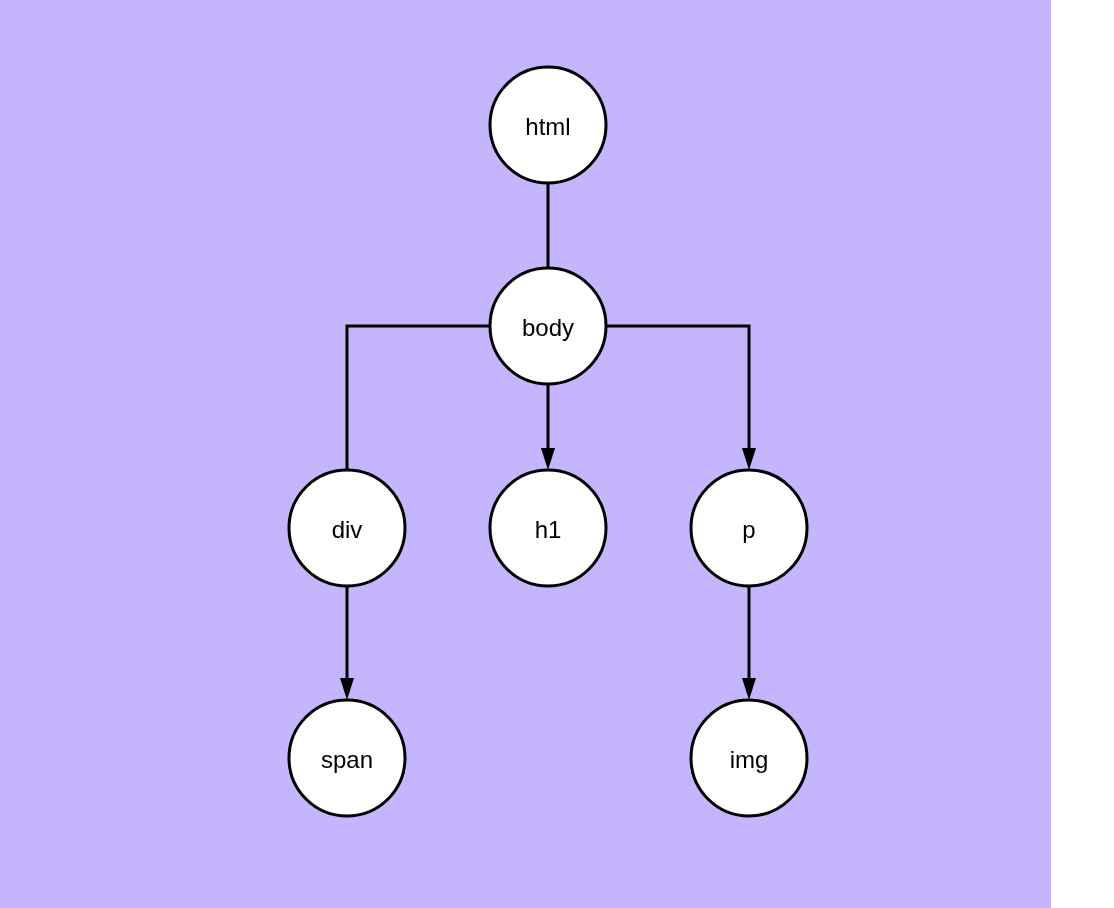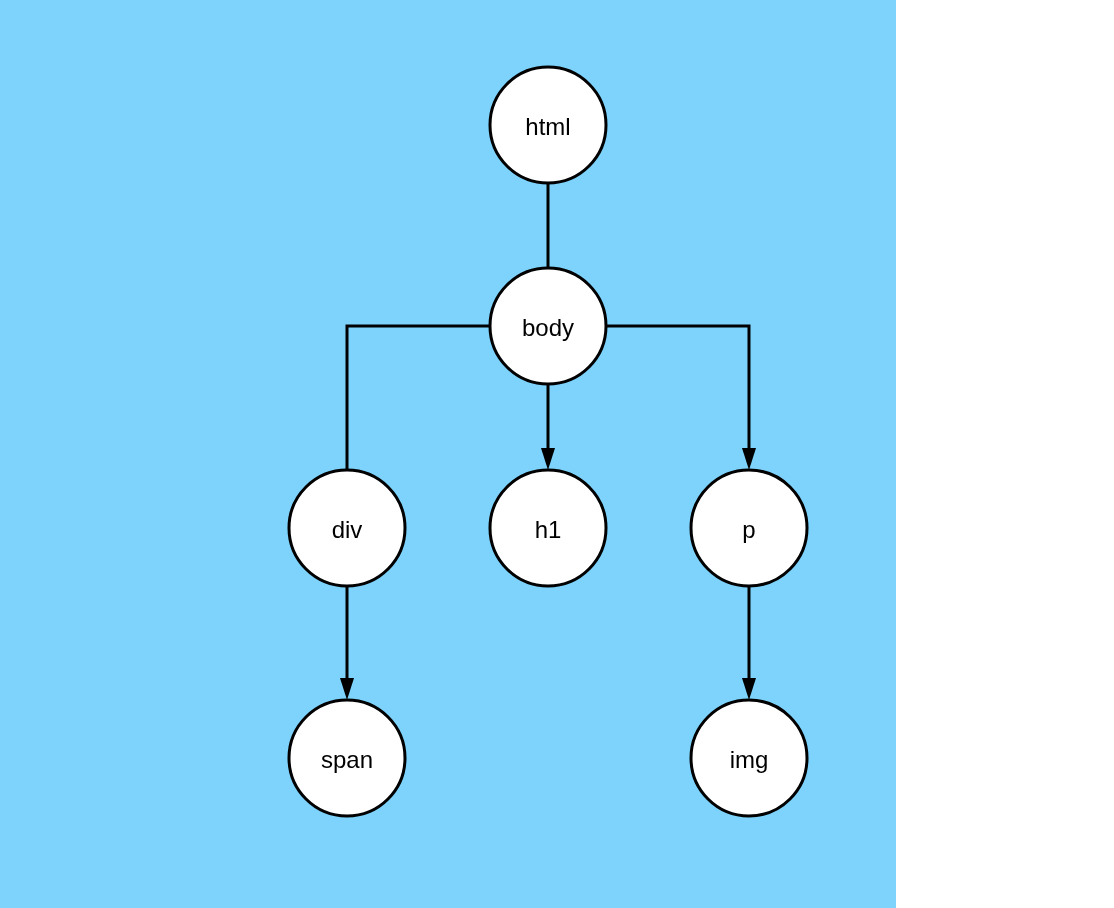--- a/index.html
+++ b/index.html
@@ -8,23 +8,23 @@
     background: #ffffff;
   }
   body {
     width: 1114px;
     height: 908px;
     overflow: hidden;
     font-family: "Liberation Sans", sans-serif;
   }
   #diagram-canvas {
     position: relative;
-    width: 896px;
+    width: 1051px;
     height: 908px;
-    background: #7dd3fc;
+    background: #c4b5fd;
   }
   #diagram-svg {
     position: absolute;
     top: 0;
     left: 0;
     width: 1114px;
     height: 908px;
     display: block;
   }
   .node-circle {

